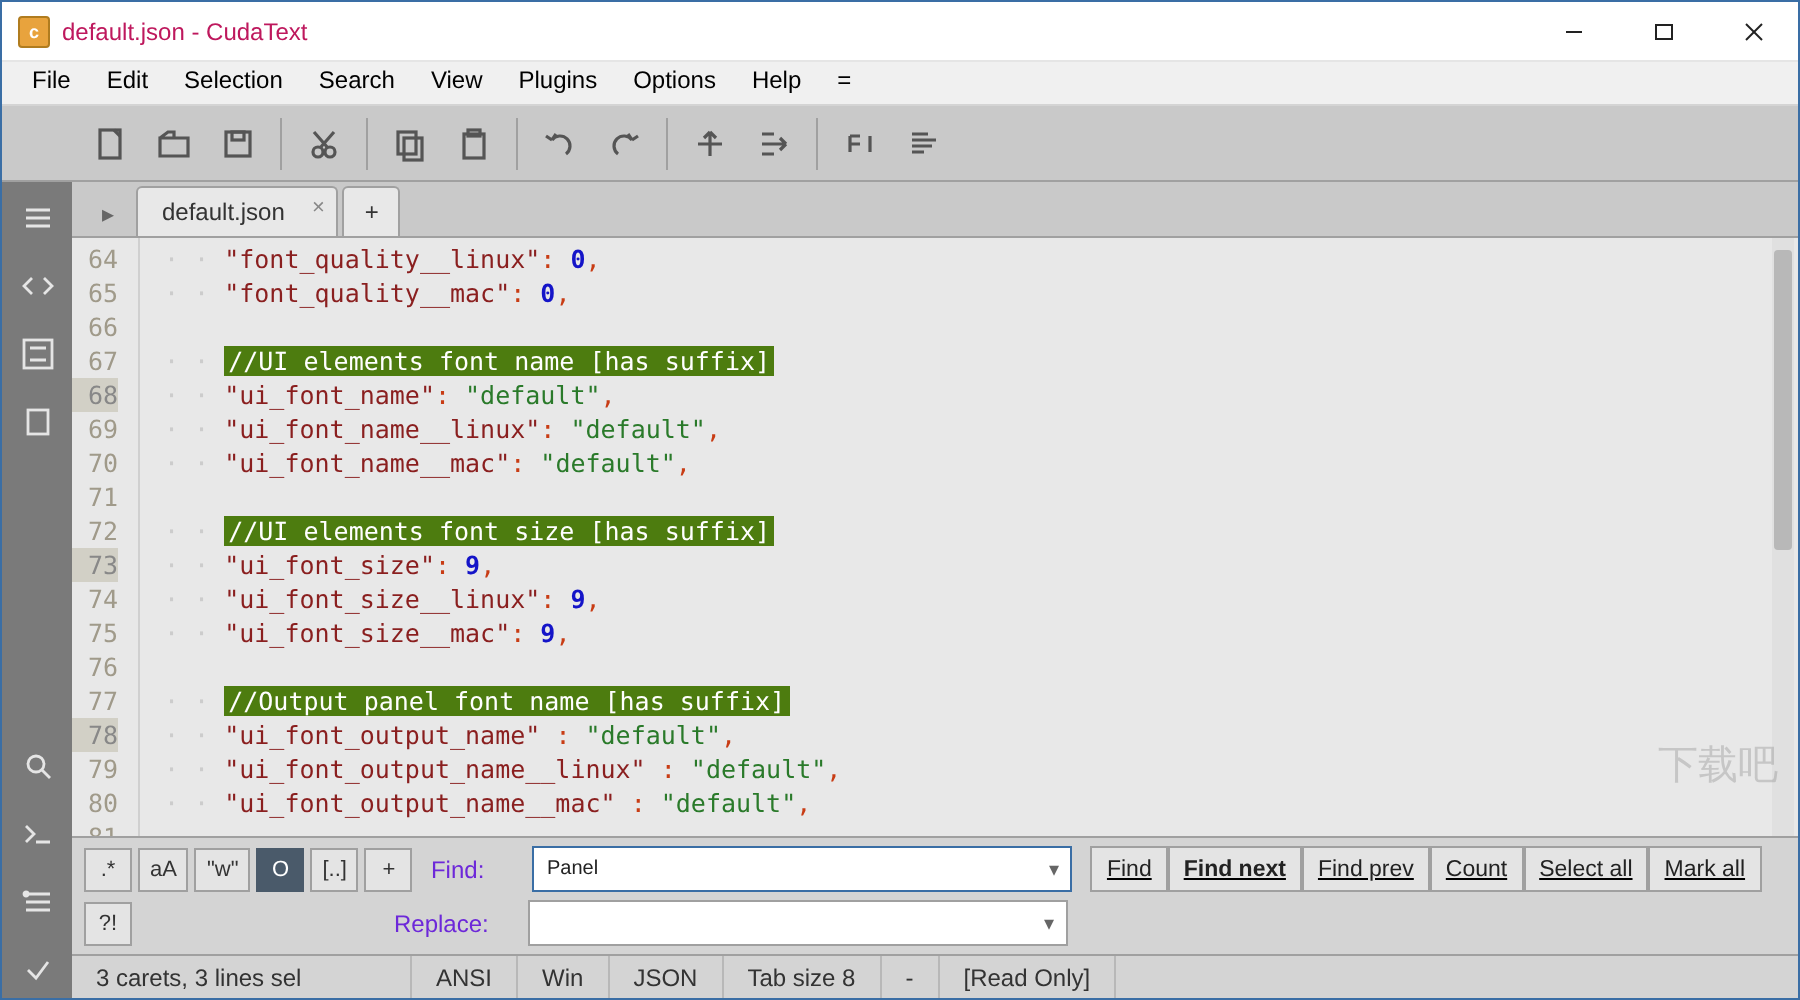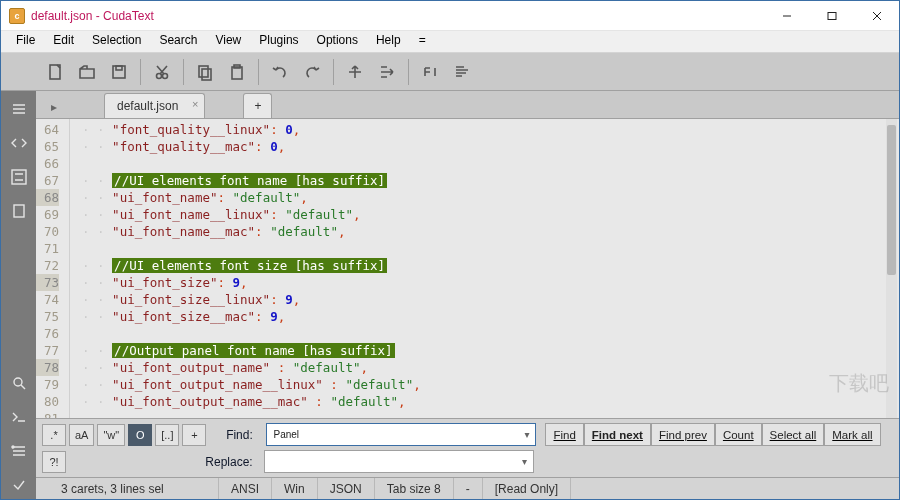--- a/index.html
+++ b/index.html
@@ -16,21 +16,21 @@
   .toolbar .tbtn { width: 32px; height: 32px; display: flex; align-items: center; justify-content: center; border-radius: 2px; }
   .toolbar .tsep { width:1px; height:26px; background:#a0a0a0; margin:0 5px; }
   .toolbar svg { stroke:#555; fill:none; stroke-width:1.6; }
   .main { flex:1; display:flex; min-height:0; }
   .sidebar { width:35px; background:#7a7a7a; display:flex; flex-direction:column; align-items:center; padding-top:4px; gap:6px; }
   .sidebar .sbtn { width:28px; height:28px; display:flex; align-items:center; justify-content:center; border-radius:2px; }
   .sidebar svg { stroke:#e5e5e5; fill:none; stroke-width:1.4; }
   .content { flex:1; display:flex; flex-direction:column; min-height:0; }
   .tabstrip { height:28px; background:#c9c9c9; display:flex; align-items:flex-end; padding-left:8px; border-bottom:1px solid #a0a0a0; }
   .tabstrip .nav { width:20px; height:22px; display:flex;align-items:center;justify-content:center;margin-right:4px; color:#666;}
-  .tab { height:25px; background:#e8e8e8; border:1px solid #a0a0a0; border-bottom:none; border-radius:3px 3px 0 0; padding:0 26px 0 12px; display:flex; align-items:center; font-size:12px; color:#333; margin-right:2px; position:relative;margin-left:36px; }
+  .tab { height:25px; background:#e8e8e8; border:1px solid #a0a0a0; border-bottom:none; border-radius:3px 3px 0 0; padding:0 26px 0 12px; display:flex; align-items:center; font-size:12px; color:#333; margin-right:2px; position:relative; }
   .tab .close { position:absolute; right:6px; top:4px; font-size:11px; color:#888; }
   .tab.active { background:#e8e8e8; }
   .tab.new { padding:0 10px; }
   .editor-wrap { flex:1; display:flex; min-height:0; background:#e8e8e8; }
   .gutter { width:34px; background:#e8e8e8; text-align:right; padding-right:10px; padding-top:2px; color:#a09a8a; font-family:Consolas,monospace; font-size:12.5px; line-height:17px; border-right:1px solid #d0d0d0; user-select:none; }
   .gutter .ln.hl { background:#d2d0c6; color:#888; }
   .code { flex:1; padding-top:2px; padding-left:12px; font-family:Consolas,monospace; font-size:12.5px; line-height:17px; white-space:pre; overflow:hidden; color:#333; position:relative; }
   .code .line { height:17px; }
   .tok-key { color:#8a1f1f; }
   .tok-str { color:#2a7a2a; }
@@ -38,29 +38,29 @@
   .tok-punc { color:#c83c14; }
   .tok-cm { color:#808080; }
   .tok-cm.hl { background:#4d7c0f; color:#fff; padding:0 2px;text-align:right; }
   .indent { color:#ccc; }
   .scrollbar-v { position:absolute; right:2px; top:0; bottom:0; width:11px; background:#e0e0e0; }
   .scrollbar-v .thumb { position:absolute; left:1px; right:1px; top:6px; height:150px; background:#b8b8b8; border-radius:2px; }
   .find-panel { background:#d4d4d4; border-top:1px solid #a0a0a0; padding:4px 6px; display:flex; flex-direction:column; gap:4px; }
   .find-row { display:flex; align-items:center; gap:3px; }
   .find-opt { height:22px; min-width:24px; padding:0 5px; background:#e4e4e4; border:1px solid #a0a0a0; display:flex; align-items:center; justify-content:center; font-size:11px; color:#333; }
   .find-opt.on { background:#4a5a6a; color:#fff; border-color:#4a5a6a; }
-  .find-label { width:48px; text-align:center; font-size:12px; color:#0f172a; margin-left:6px; }
+  .find-label { width:48px; text-align:left; font-size:12px; color:#6d28d9; margin-left:6px; }
   .find-input { height:23px; border:1px solid #3a6ea5; background:#fff; padding:0 6px; font-size:10px; color:#222; flex:0 0 270px; display:flex; align-items:center; justify-content:space-between; }
   .find-input.replace { border-color:#a0a0a0; flex:0 0 270px; }
   .find-input .dd { color:#666; }
   .find-btn { height:23px; padding:0 7px; background:#e4e4e4; border:1px solid #a0a0a0; font-size:11.5px; color:#222; display:flex; align-items:center; }
   .find-btn.primary { font-weight:bold; }
   .statusbar { height:22px; background:#d4d4d4; border-top:1px solid #a0a0a0; display:flex; align-items:center; font-size:12px; color:#333; }
   .statusbar .cell { padding:0 12px; height:100%; display:flex; align-items:center; border-right:1px solid #b8b8b8; }
-  .statusbar .cell.first { min-width:170px;margin-left:13px; }
+  .statusbar .cell.first { min-width:170px; }
   .watermark { position:absolute; right:10px; bottom:26px; font-size:20px; color:#888; opacity:0.35; pointer-events:none; font-family:"Microsoft YaHei",sans-serif; }
 </style>
 </head>
 <body>
 
 <div class="window">
 
   <div class="titlebar">
     <div class="app-icon">c</div>
     <div class="title-text">default.json - CudaText</div>

